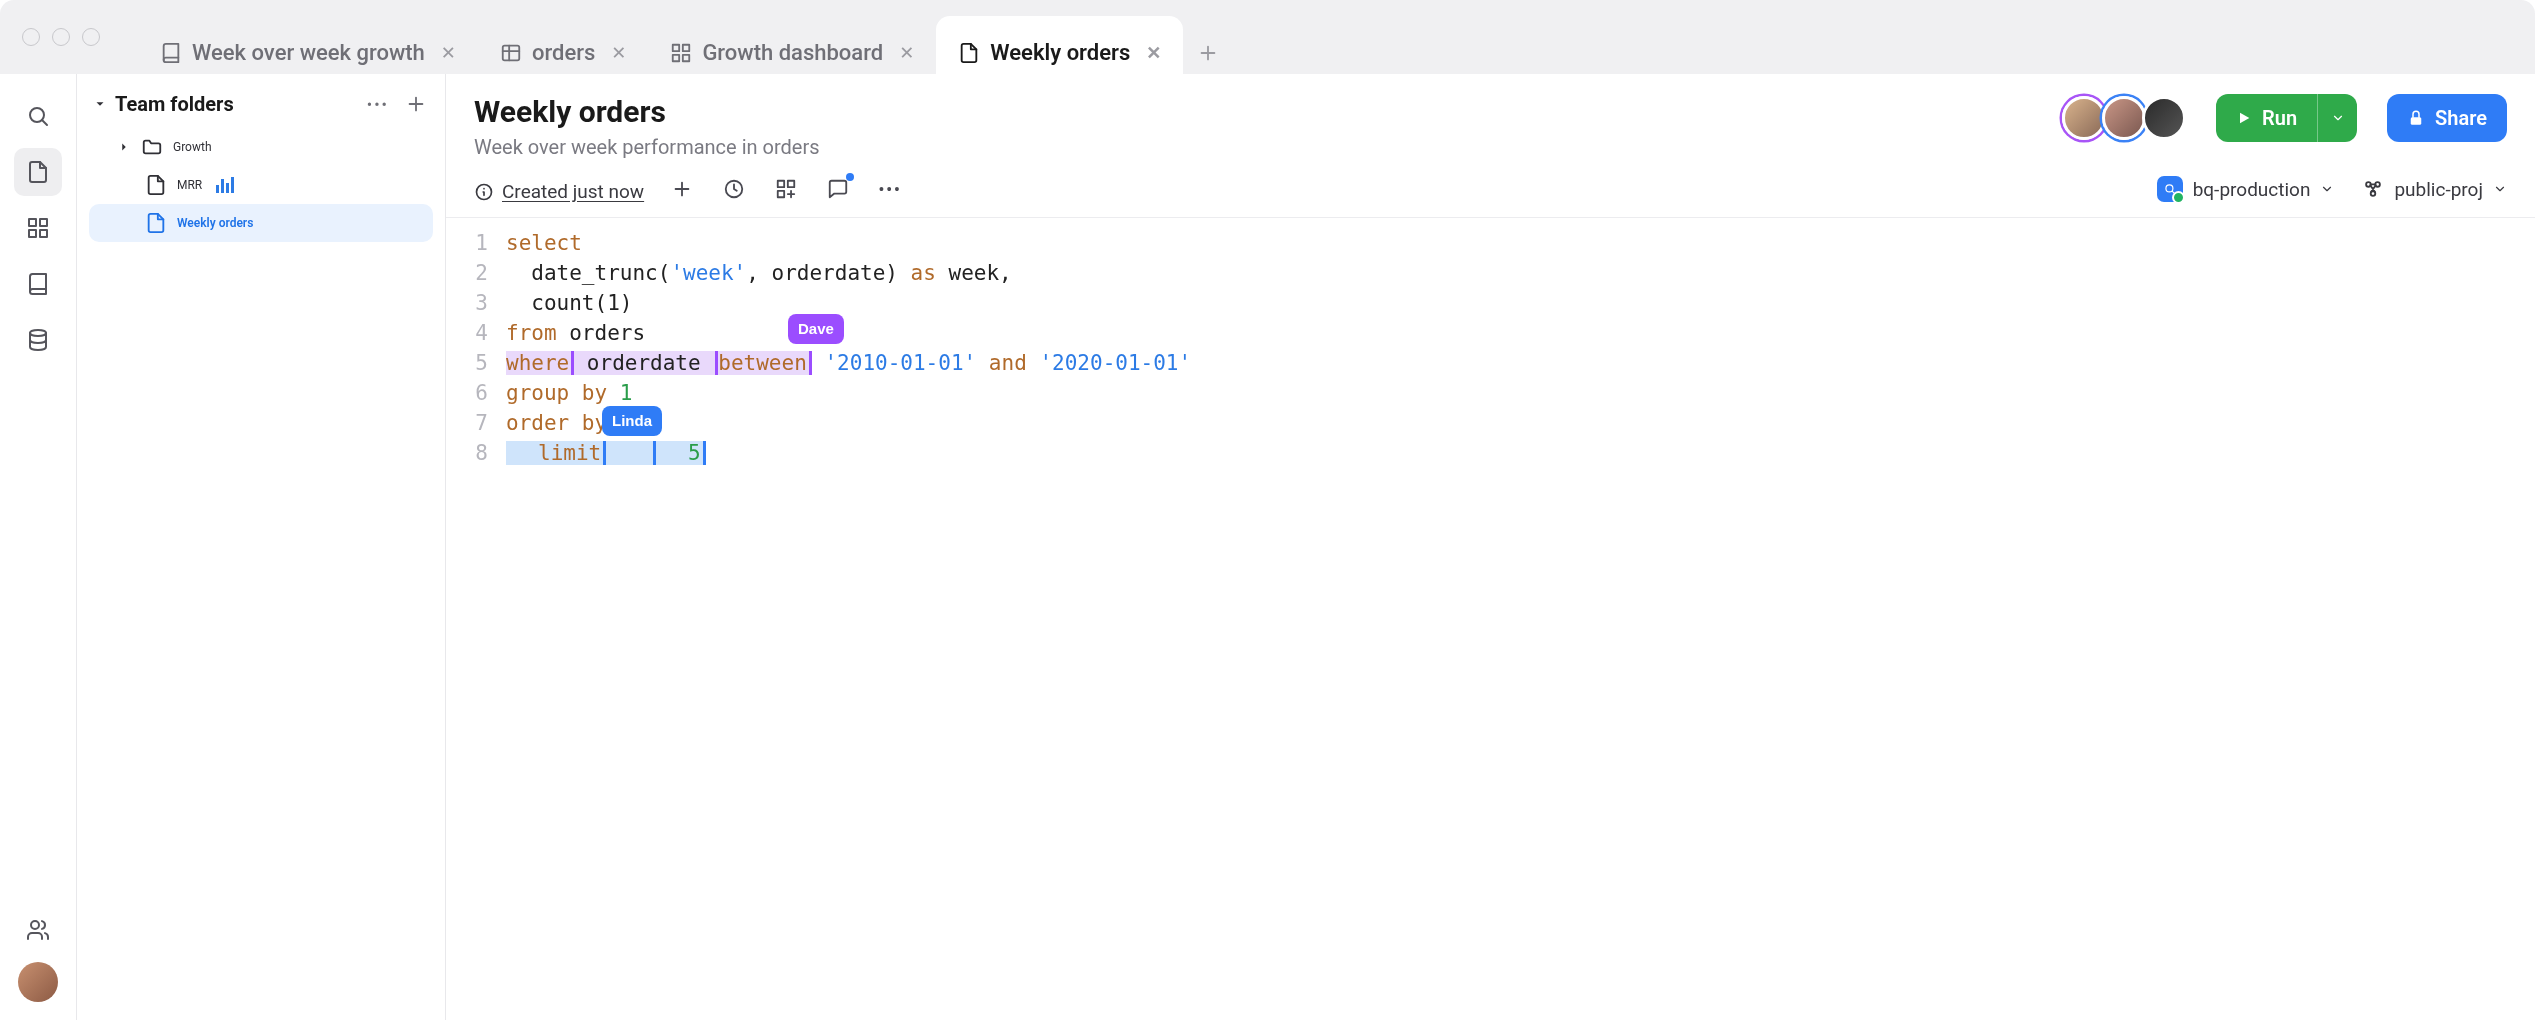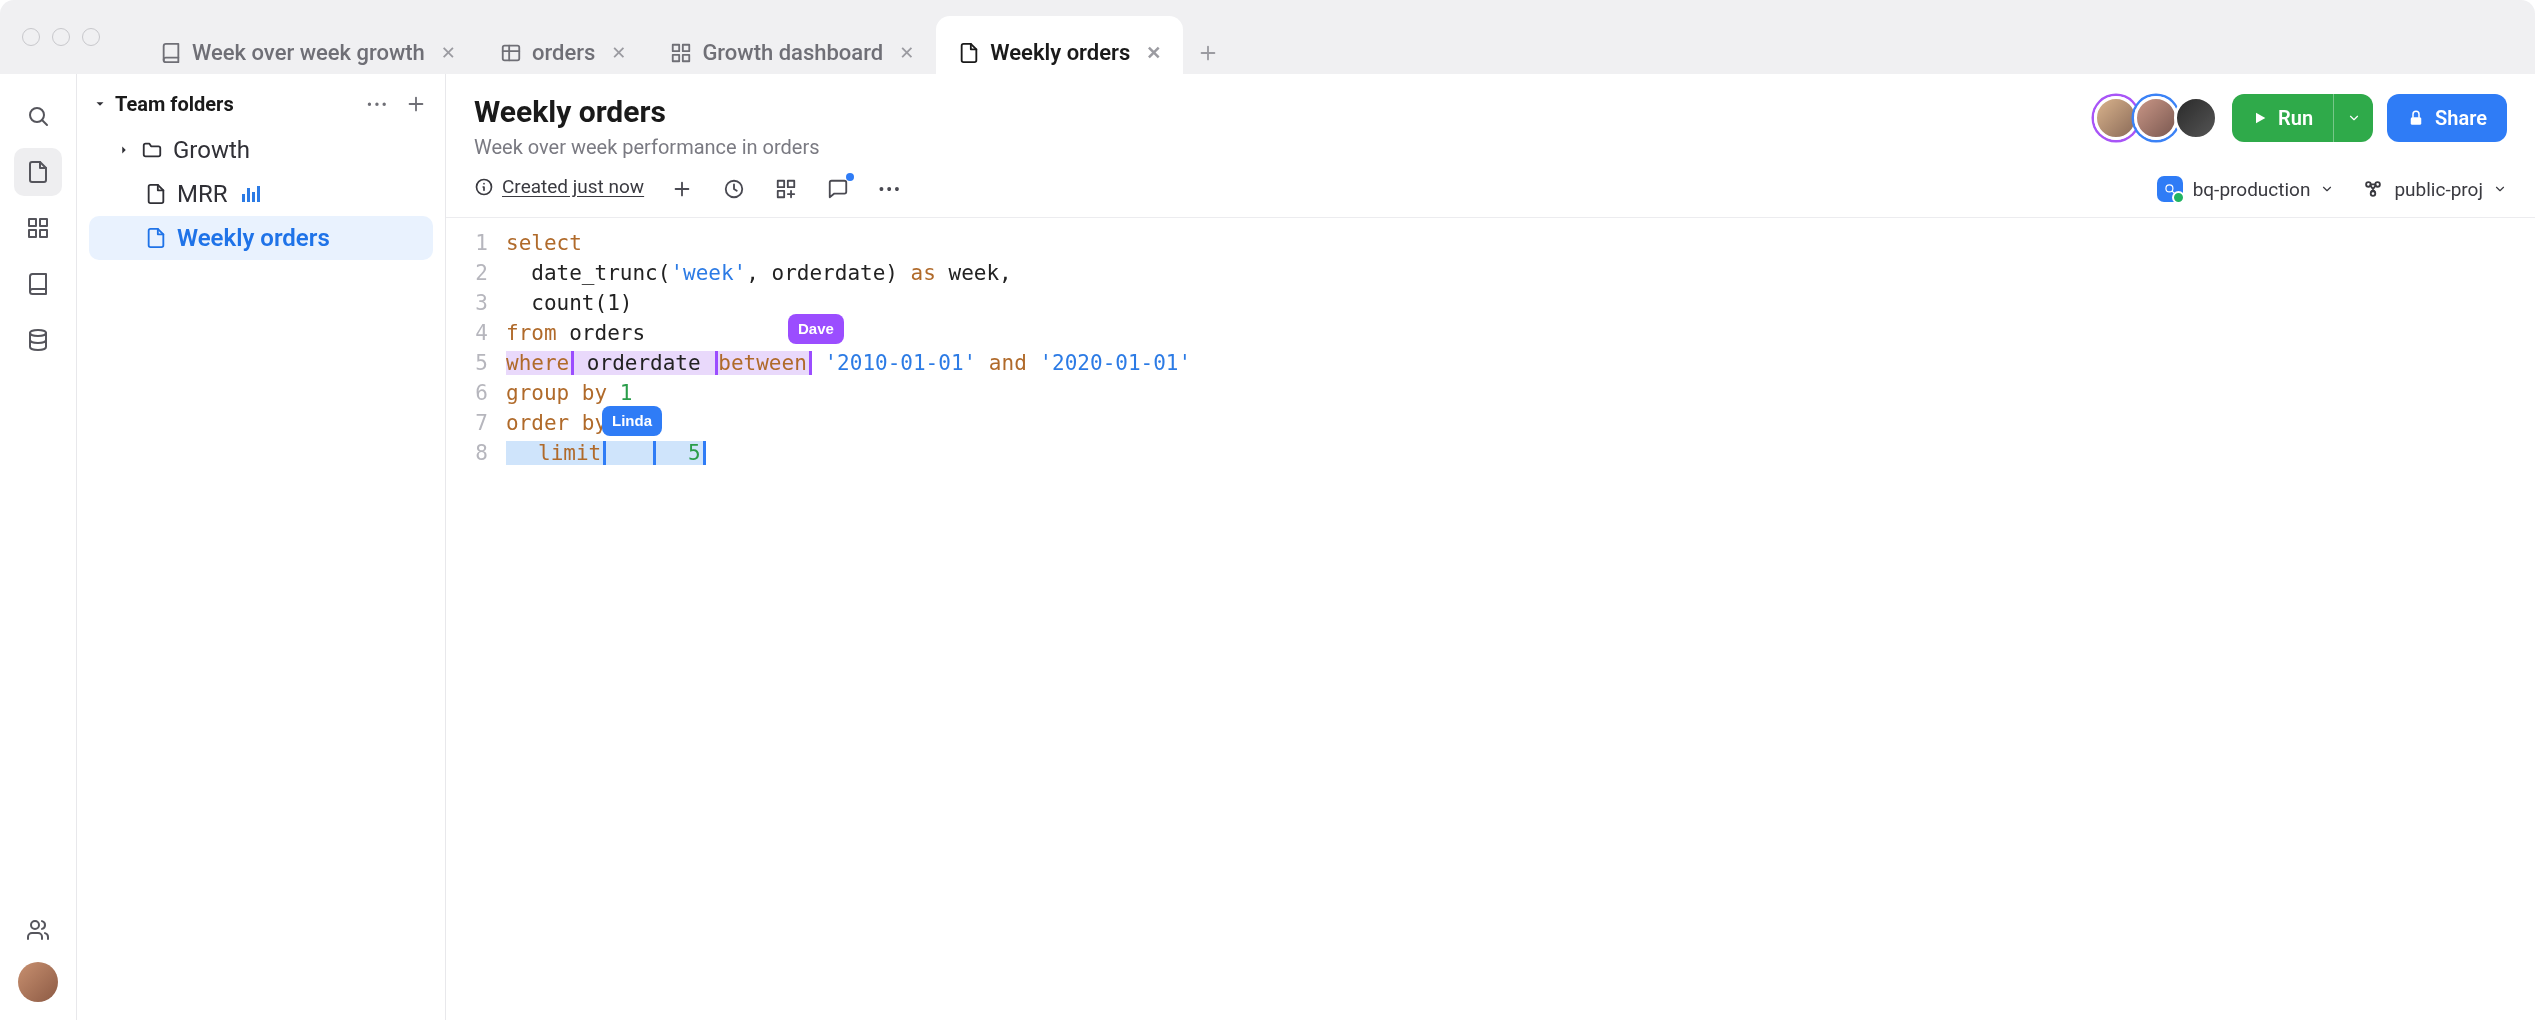--- a/index.html
+++ b/index.html
@@ -66,39 +66,39 @@
 }
 .sidebar-header {
   display: flex; align-items: center; justify-content: space-between;
   padding: 4px 6px 12px 4px;
 }
 .sidebar-title-wrap { display:flex; align-items:center; gap:8px; }
 .sidebar-title { font-size: 20px; font-weight: 700; color:#1a1a1a; }
 .sidebar-header-actions { display:flex; align-items:center; gap:16px; color:#6f6f76; }
 .tree-item {
   display: flex; align-items: center; gap: 10px;
-  padding: 8px 10px; border-radius: 10px; font-size: 24px;
+  padding: 8px 10px; border-radius: 10px; font-size: 12px;
   color: #303036; cursor: pointer;
 }
 .tree-item.indent1 { padding-left: 28px; }
 .tree-item.indent2 { padding-left: 56px; }
 .tree-item.selected { background: #e9f2fe; color: #1f73e8; font-weight: 600; }
 .tree-item.selected svg { stroke: #1f73e8; }
 .bars-mini { display:inline-flex; gap:2px; align-items:flex-end; margin-left:4px; }
 .bars-mini span { width:3px; background:#2c7be5; display:inline-block; }
 
 
 .content { flex:1; display:flex; flex-direction:column; min-width:0; }
 .content-header {
   padding: 20px 28px 10px 28px;
   display:flex; align-items:flex-start; justify-content:space-between;
 }
 .title-block .page-title { font-size: 30px; font-weight: 700; }
 .title-block .page-subtitle { font-size: 20px; color: #7a7a82; margin-top: 6px; }
-.header-actions { display:flex; align-items:center; gap:14px; }
+.header-actions { display:flex; align-items:center; gap:30px; }
 .avatars { display:flex; align-items:center; }
 .avatar {
   width:44px; height:44px; border-radius:50%; margin-left:-4px;
   background:#ccc; border:3px solid #fff;
 }
 .avatar.ring-purple { box-shadow: 0 0 0 2.5px #a855f7; }
 .avatar.ring-blue { box-shadow: 0 0 0 2.5px #3b82f6; }
 .btn {
   display:inline-flex; align-items:center; gap:10px;
   height:48px; padding: 0 20px; border-radius: 12px;
@@ -111,21 +111,21 @@
   display:flex; align-items:center; justify-content:center;
   border-left: 1px solid rgba(255,255,255,0.35);
 }
 .btn-run { border-radius: 12px 0 0 12px; }
 .btn-share { background:#2f7cf6; }
 
 .toolbar {
   display:flex; align-items:center; justify-content:space-between;
   padding: 6px 28px 14px 28px;
 }
-.toolbar-left { display:flex; align-items:flex-start; gap:24px; color:#55555c; }
+.toolbar-left { display:flex; align-items:flex-end; gap:24px; color:#55555c; }
 .toolbar-left .link { text-decoration: underline; text-underline-offset:3px; font-size:19px; color:#3a3a40; display:inline-flex; align-items:center; gap:8px;}
 .icon-btn { width:28px; height:28px; display:flex; align-items:center; justify-content:center; color:#4a4a52; cursor:pointer; position:relative; }
 .dot-badge { position:absolute; top:-2px; right:-2px; width:8px; height:8px; background:#2f7cf6; border-radius:50%; }
 .toolbar-right { display:flex; align-items:center; gap:28px; font-size:19px; color:#3a3a40; }
 .conn { display:flex; align-items:center; gap:10px; cursor:pointer; }
 .bq-icon {
   width:26px; height:26px; border-radius:7px; background:#2f7cf6; position:relative;
   display:flex; align-items:center; justify-content:center;
 }
 .bq-icon::after {

